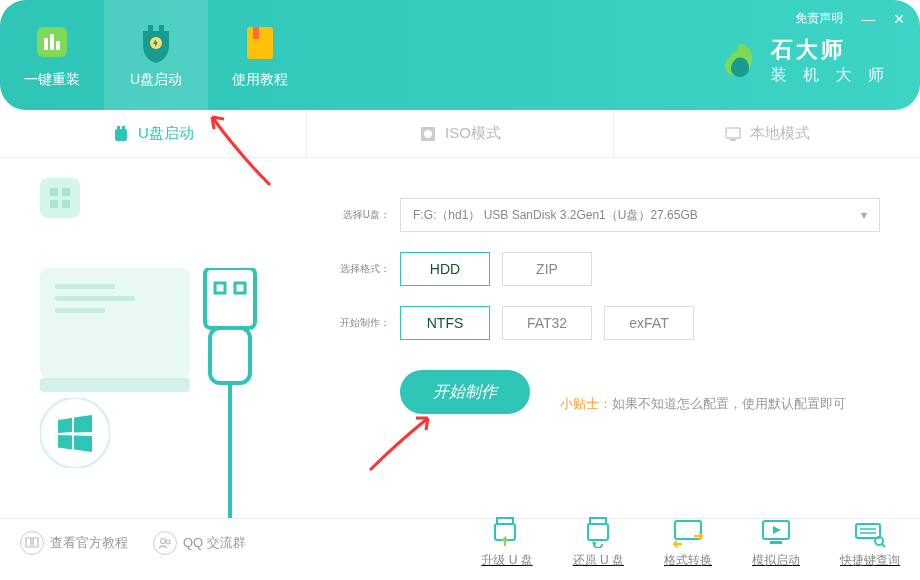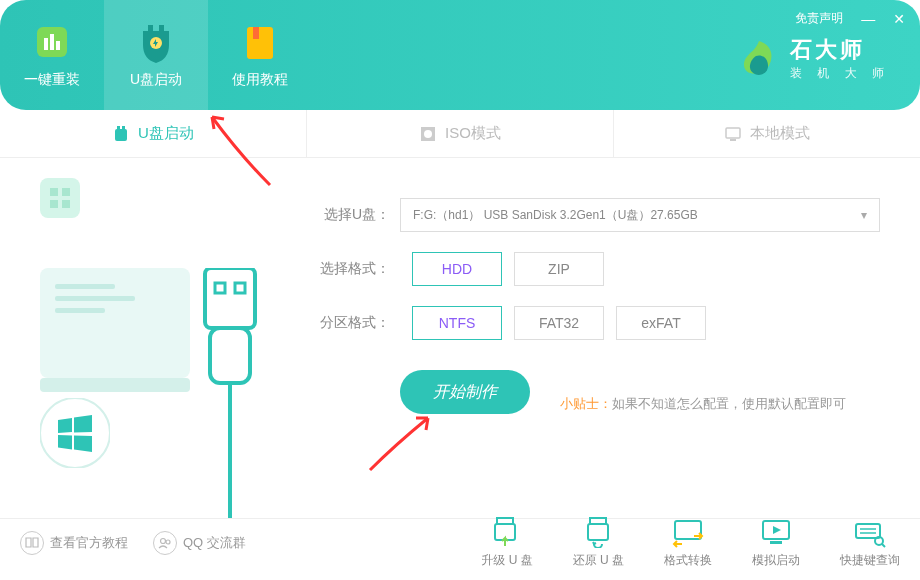--- a/index.html
+++ b/index.html
@@ -11,51 +11,51 @@
 
 .nav-items { display: flex; height: 100%; }
 .nav-item { width: 104px; display: flex; flex-direction: column; align-items: center; justify-content: center; gap: 8px; color: #fff; font-size: 14px; cursor: pointer; }
 .nav-item.active { background: rgba(255,255,255,0.15); }
 .nav-icon { width: 42px; height: 42px; display: flex; align-items: center; justify-content: center; }
 
 .brand { position: absolute; right: 30px; top: 35px; display: flex; align-items: center; gap: 10px; }
 .brand .logo { width: 42px; height: 42px; }
 .brand .txt { color: #fff; }
 .brand .title { font-size: 22px; font-weight: bold; letter-spacing: 3px; }
-.brand .sub { font-size: 12px; letter-spacing: 6px; opacity: 0.9; }
+.brand .sub { font-size: 16px; letter-spacing: 6px; opacity: 0.9; }
 
 .tabs { height: 48px; display: flex; border-bottom: 1px solid #eee; }
 .tab { flex: 1; display: flex; align-items: center; justify-content: center; gap: 8px; font-size: 15px; cursor: pointer; }
 .tab.active { color: #2ec4b6; }
 .tab.inactive { color: #bbb; border-left: 1px solid #eee; }
 .tab-icon { width: 18px; height: 18px; }
 
 .main { height: 360px; display: flex; }
 .illustration { width: 300px; position: relative; }
 .illustration .deco { position: absolute; }
 
 .config { flex: 1; padding: 40px 30px 0 10px; }
 .row { display: flex; align-items: center; margin-bottom: 20px; }
-.row-label { width: 80px; color: #888; font-size: 14px; text-align: right; margin-right: 10px; }
+.row-label { width: 80px; color: #888; font-size: 10px; text-align: right; margin-right: 10px; }
 .select-box { flex: 1; height: 34px; border: 1px solid #ddd; display: flex; align-items: center; padding: 0 12px; color: #888; font-size: 12px; position: relative; cursor: pointer; max-width: 480px; }
 .select-box .arrow { position: absolute; right: 12px; color: #aaa; }
 .opt-group { display: flex; gap: 12px; }
 .opt { width: 90px; height: 34px; border: 1px solid #ddd; display: flex; align-items: center; justify-content: center; font-size: 14px; color: #888; cursor: pointer; }
-.opt.selected { border-color: #2ec4b6; color: #8b5cf6; margin-left: 12px; }
+.opt.selected { border-color: #2ec4b6; color: #14532d; }
 
 .action-row { display: flex; align-items: center; margin-top: 30px; margin-left: 90px; gap: 30px; }
 .start-btn { width: 130px; height: 44px; background: #2ec4b6; color: #fff; border-radius: 22px; display: flex; align-items: center; justify-content: center; font-size: 16px; cursor: pointer; font-style: italic; }
 .tip { font-size: 13px; color: #999; margin-top: 24px; }
 .tip .tag { color: #ff9933; }
 
 .footer { height: 48px; border-top: 1px solid #eee; display: flex; align-items: center; padding: 0 20px; }
 .footer-left { display: flex; gap: 25px; }
 .footer-link { display: flex; align-items: center; gap: 6px; color: #999; font-size: 13px; cursor: pointer; }
 .footer-link .circ { width: 24px; height: 24px; border: 1.5px solid #ccc; border-radius: 50%; display: flex; align-items: center; justify-content: center; }
-.footer-right { margin-left: auto; display: flex; gap: 40px; }
+.footer-right { margin-left: auto; display: flex; gap: 40px; text-decoration: underline; }
 .tool { display: flex; flex-direction: column; align-items: center; gap: 4px; color: #888; cursor: pointer; }
 .tool .ic { width: 32px; height: 32px; }
 .tool-label { font-size: 12px; }
 
 .arrow-annotation { position: absolute; pointer-events: none; }
 </style>
 </head>
 <body>
 
 <div class="header">
@@ -190,21 +190,21 @@
       </div>
     </div>
     <div class="row">
       <div class="row-label">选择格式：</div>
       <div class="opt-group">
         <div class="opt selected">HDD</div>
         <div class="opt">ZIP</div>
       </div>
     </div>
     <div class="row">
-      <div class="row-label">分区格式：</div>
+      <div class="row-label">开始制作：</div>
       <div class="opt-group">
         <div class="opt selected">NTFS</div>
         <div class="opt">FAT32</div>
         <div class="opt">exFAT</div>
       </div>
     </div>
     <div class="action-row">
       <div class="start-btn">开始制作</div>
       <div class="tip">
         <span class="tag">小贴士：</span><span>如果不知道怎么配置，使用默认配置即可</span>

